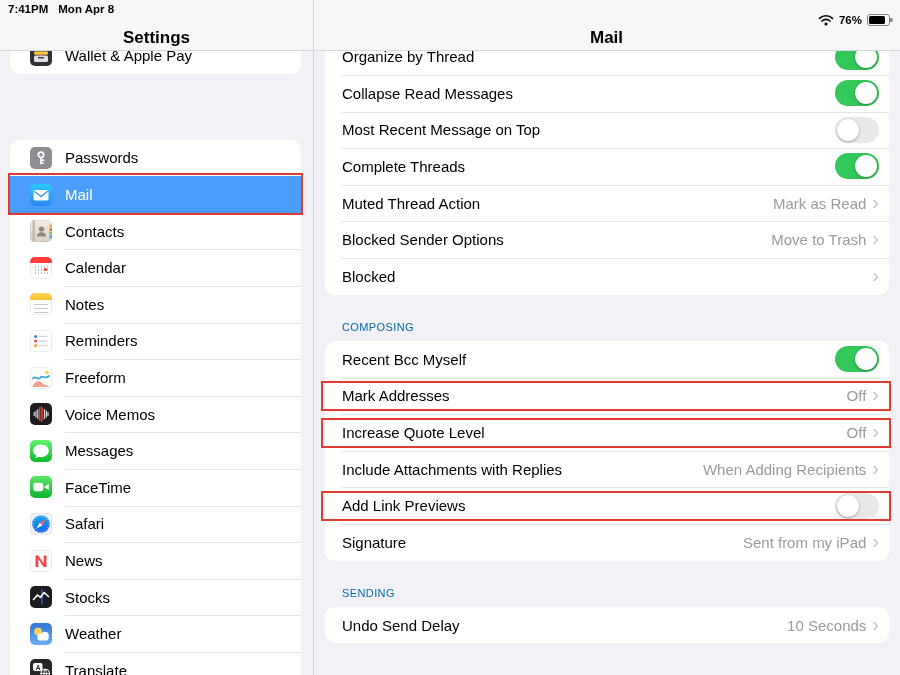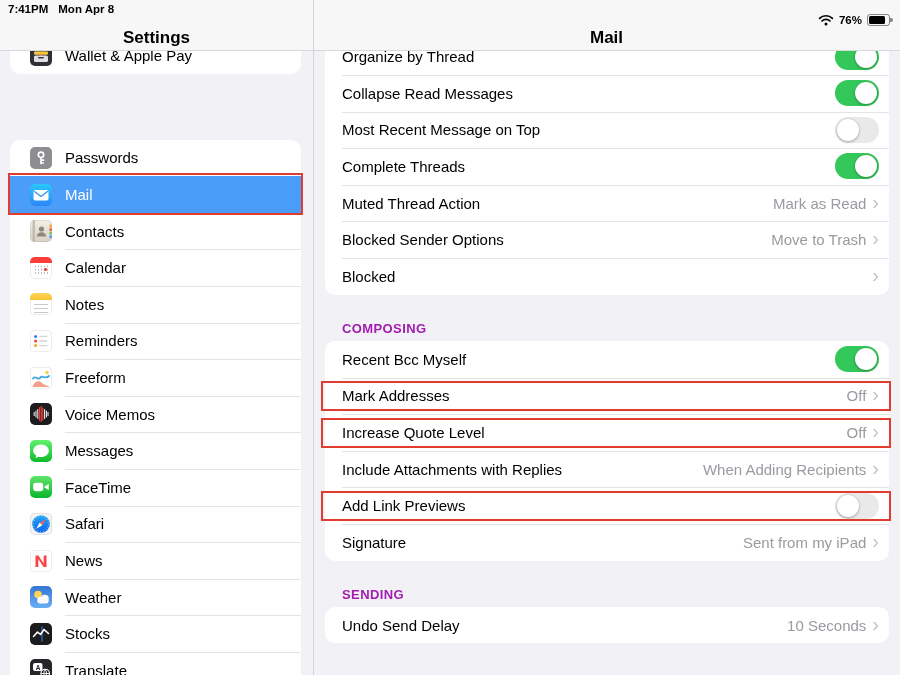--- a/index.html
+++ b/index.html
@@ -38,21 +38,21 @@
   .val{font-size:15px;color:#9a9aa0;margin-right:6px;}
   .chev{color:#c2c2c7;font-size:20px;line-height:1;margin-top:-3px;font-weight:400;}
   .chev:before{content:"\203A";}
   
   .toggle{position:relative;width:44px;height:26px;border-radius:13px;background:#e9e9ea;flex:none;}
   .toggle.on{background:#34c759;}
   .knob{position:absolute;top:2px;left:2px;width:22px;height:22px;border-radius:50%;background:#fff;
         box-shadow:0 1px 3px rgba(0,0,0,.3),0 0 0 .5px rgba(0,0,0,.04);}
   .toggle.on .knob{left:auto;right:2px;}
   
-  .shead{position:absolute;left:342px;font-size:13px;color:#a21caf;letter-spacing:.4px;font-weight:bold;}
+  .shead{position:absolute;left:342px;font-size:11px;color:#0369a1;letter-spacing:.4px;}
   #shead-composing{top:321px;} #shead-sending{top:587px;text-align:center;}
   
   .redbox{position:absolute;border:2px solid #e23b30;z-index:6;pointer-events:none;box-sizing:border-box;}
   #rb-mail{left:8px;top:173px;width:295px;height:41.5px;}
   #rb-mark{left:321px;top:381px;width:570px;height:30px;}
   #rb-quote{left:321px;top:417.6px;width:570px;height:30px;}
   #rb-link{left:321px;top:490.7px;width:570px;height:30px;}
   
   .ic{position:relative;width:22px;height:22px;border-radius:5px;overflow:hidden;flex:none;}
   .ic svg{position:absolute;left:0;top:0;}
@@ -216,38 +216,38 @@
     </div>
     <div class="srow">
       <span class="ic ic-news edge">
         <svg width="22" height="22" viewBox="0 0 22 22">
           <path d="M5.5 17 V5.5 h2.8 l5.4 8 V5.5 h2.8 V17 h-2.8 L8.3 9 V17 Z" fill="#fb4247"></path>
         </svg>
       </span>
       <span class="lbl">News</span>
     </div>
     <div class="srow">
+      <span class="ic ic-stocks">
+        <svg width="22" height="22" viewBox="0 0 22 22">
+          <path d="M12 3.5 V18.5" stroke="#2e7cf6" stroke-width="1.2" opacity=".9"></path>
+          <path d="M3.5 13.5 L7.5 9 L10.5 11.5 L14 6.5 L18.5 10.5" stroke="#fff" stroke-width="1.6" fill="none" stroke-linecap="round" stroke-linejoin="round"></path>
+        </svg>
+      </span>
+      <span class="lbl">Stocks</span>
+    </div>
+    <div class="srow">
       <span class="ic ic-weather">
         <svg width="22" height="22" viewBox="0 0 22 22">
           <circle cx="8" cy="8.5" r="3.8" fill="#fdd457"></circle>
           <circle cx="10.5" cy="14" r="3.2" fill="#fbfbfd"></circle>
           <circle cx="14.8" cy="12.8" r="4" fill="#fbfbfd"></circle>
           <rect x="7.5" y="13" width="11" height="4.6" rx="2.3" fill="#fbfbfd"></rect>
         </svg>
       </span>
       <span class="lbl">Weather</span>
-    </div>
-    <div class="srow">
-      <span class="ic ic-stocks">
-        <svg width="22" height="22" viewBox="0 0 22 22">
-          <path d="M12 3.5 V18.5" stroke="#2e7cf6" stroke-width="1.2" opacity=".9"></path>
-          <path d="M3.5 13.5 L7.5 9 L10.5 11.5 L14 6.5 L18.5 10.5" stroke="#fff" stroke-width="1.6" fill="none" stroke-linecap="round" stroke-linejoin="round"></path>
-        </svg>
-      </span>
-      <span class="lbl">Stocks</span>
     </div>
     <div class="srow">
       <span class="ic ic-translate">
         <svg width="22" height="22" viewBox="0 0 22 22">
           <rect x="3" y="4" width="9.5" height="8" rx="2" fill="#fff"></rect>
           <text x="5.8" y="10.6" font-size="6.5" font-weight="bold" fill="#26262a" font-family="Liberation Sans, sans-serif">A</text>
           <circle cx="15.2" cy="14.5" r="4.3" fill="none" stroke="#fff" stroke-width="1.1"></circle>
           <path d="M10.9 14.5 H19.5 M15.2 10.2 c-1.8 2.6 -1.8 6 0 8.6 M15.2 10.2 c1.8 2.6 1.8 6 0 8.6" stroke="#fff" stroke-width=".9" fill="none"></path>
         </svg>
       </span>

